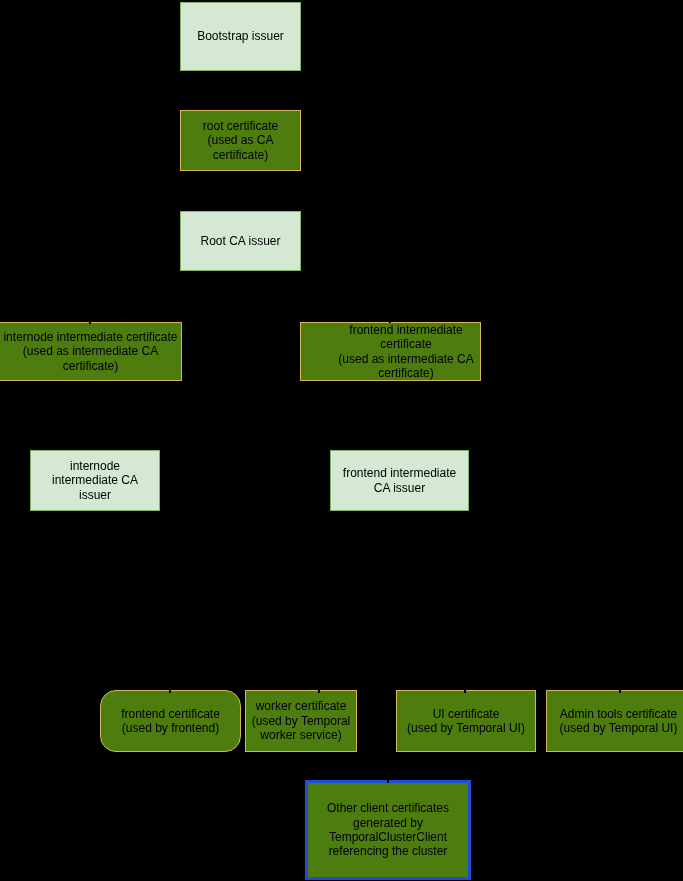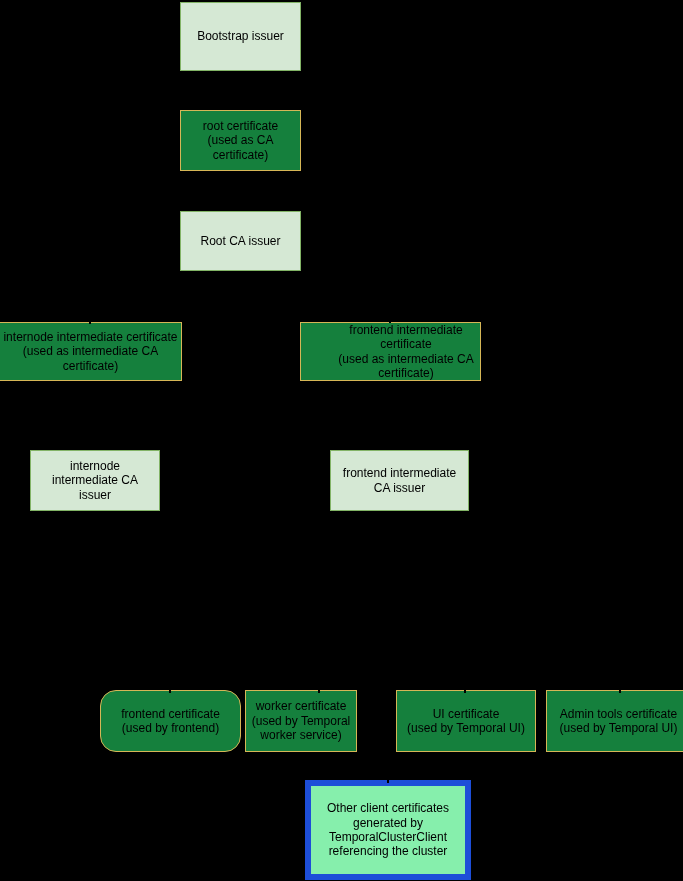--- a/index.html
+++ b/index.html
@@ -28,26 +28,26 @@
     padding: 2px;
   }
   .node .label {
     white-space: pre-line;
   }
   .kind-issuer {
     background: #d5e8d4;
     border: 1px solid #82b366;
   }
   .kind-certificate {
-    background: #15803d;
+    background: #4d7c0f;
     border: 1px solid #d6b656;
   }
   .kind-client {
-    background: #86efac;
-    border: 6px solid #1d4ed8;
+    background: #4d7c0f;
+    border: 3px solid #1d4ed8;
     justify-content: center;
   }
   
   .n-bootstrap       { left: 180px; top: 2px;   width: 121px; height: 69px; }
   .n-rootcert        { left: 180px; top: 110px; width: 121px; height: 61px; }
   .n-rootca          { left: 180px; top: 211px; width: 121px; height: 60px; }
   .n-internode-int   { left: -1px;  top: 322px; width: 183px; height: 59px; }
   .n-frontend-int    { left: 300px; top: 322px; width: 181px; height: 59px; padding-left: 33px; }
   .n-internode-ca    { left: 30px;  top: 450px; width: 130px; height: 61px; }
   .n-frontend-ca     { left: 330px; top: 450px; width: 139px; height: 61px; }

